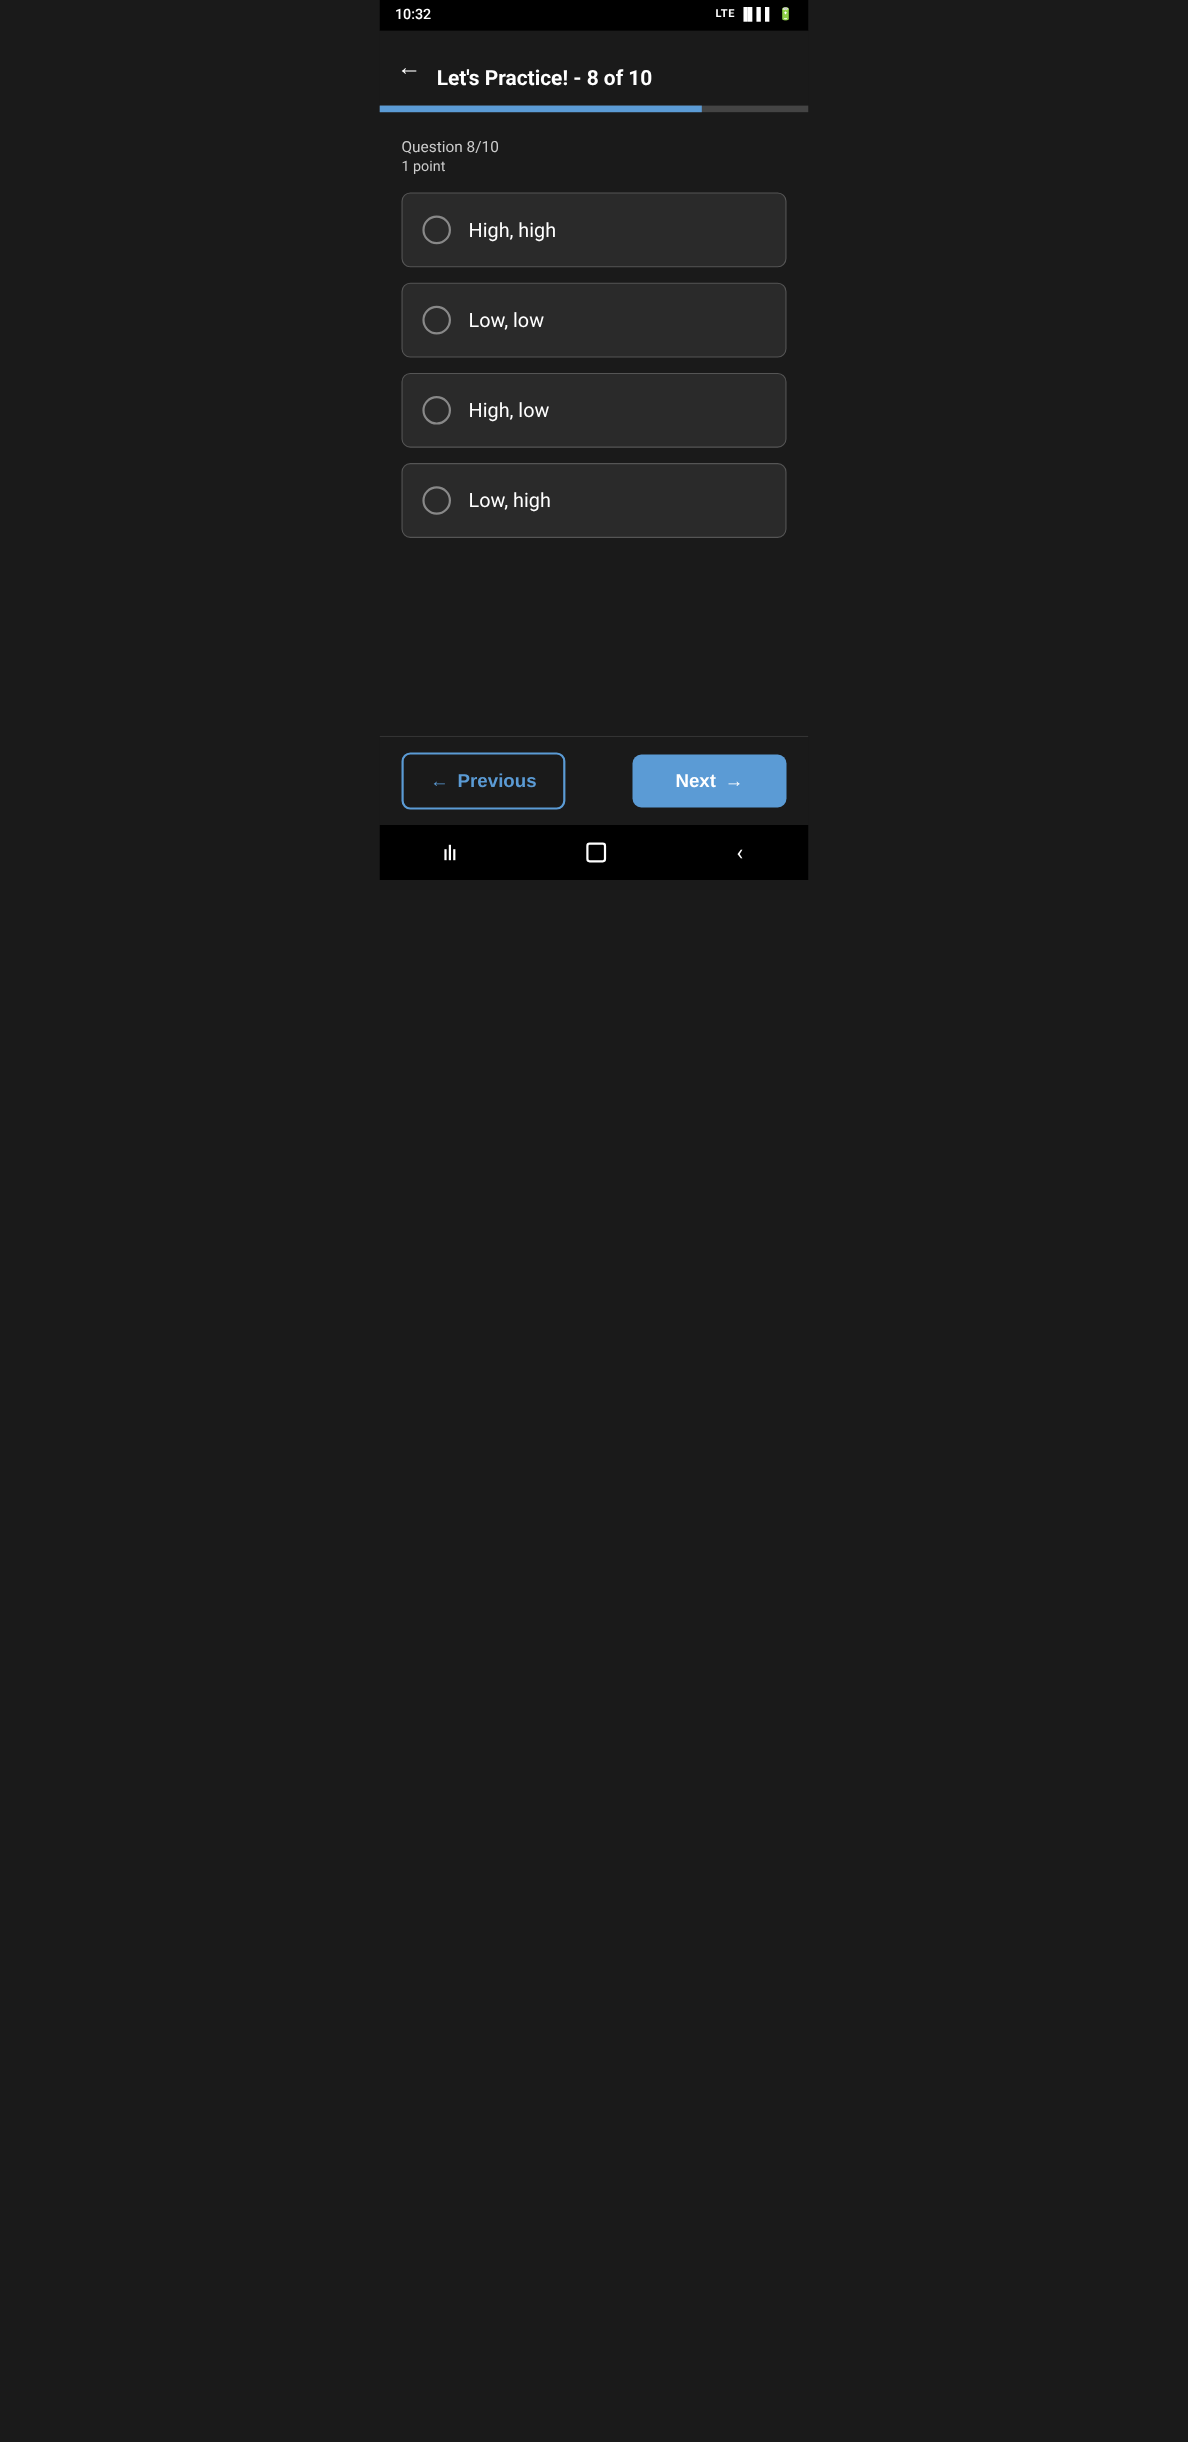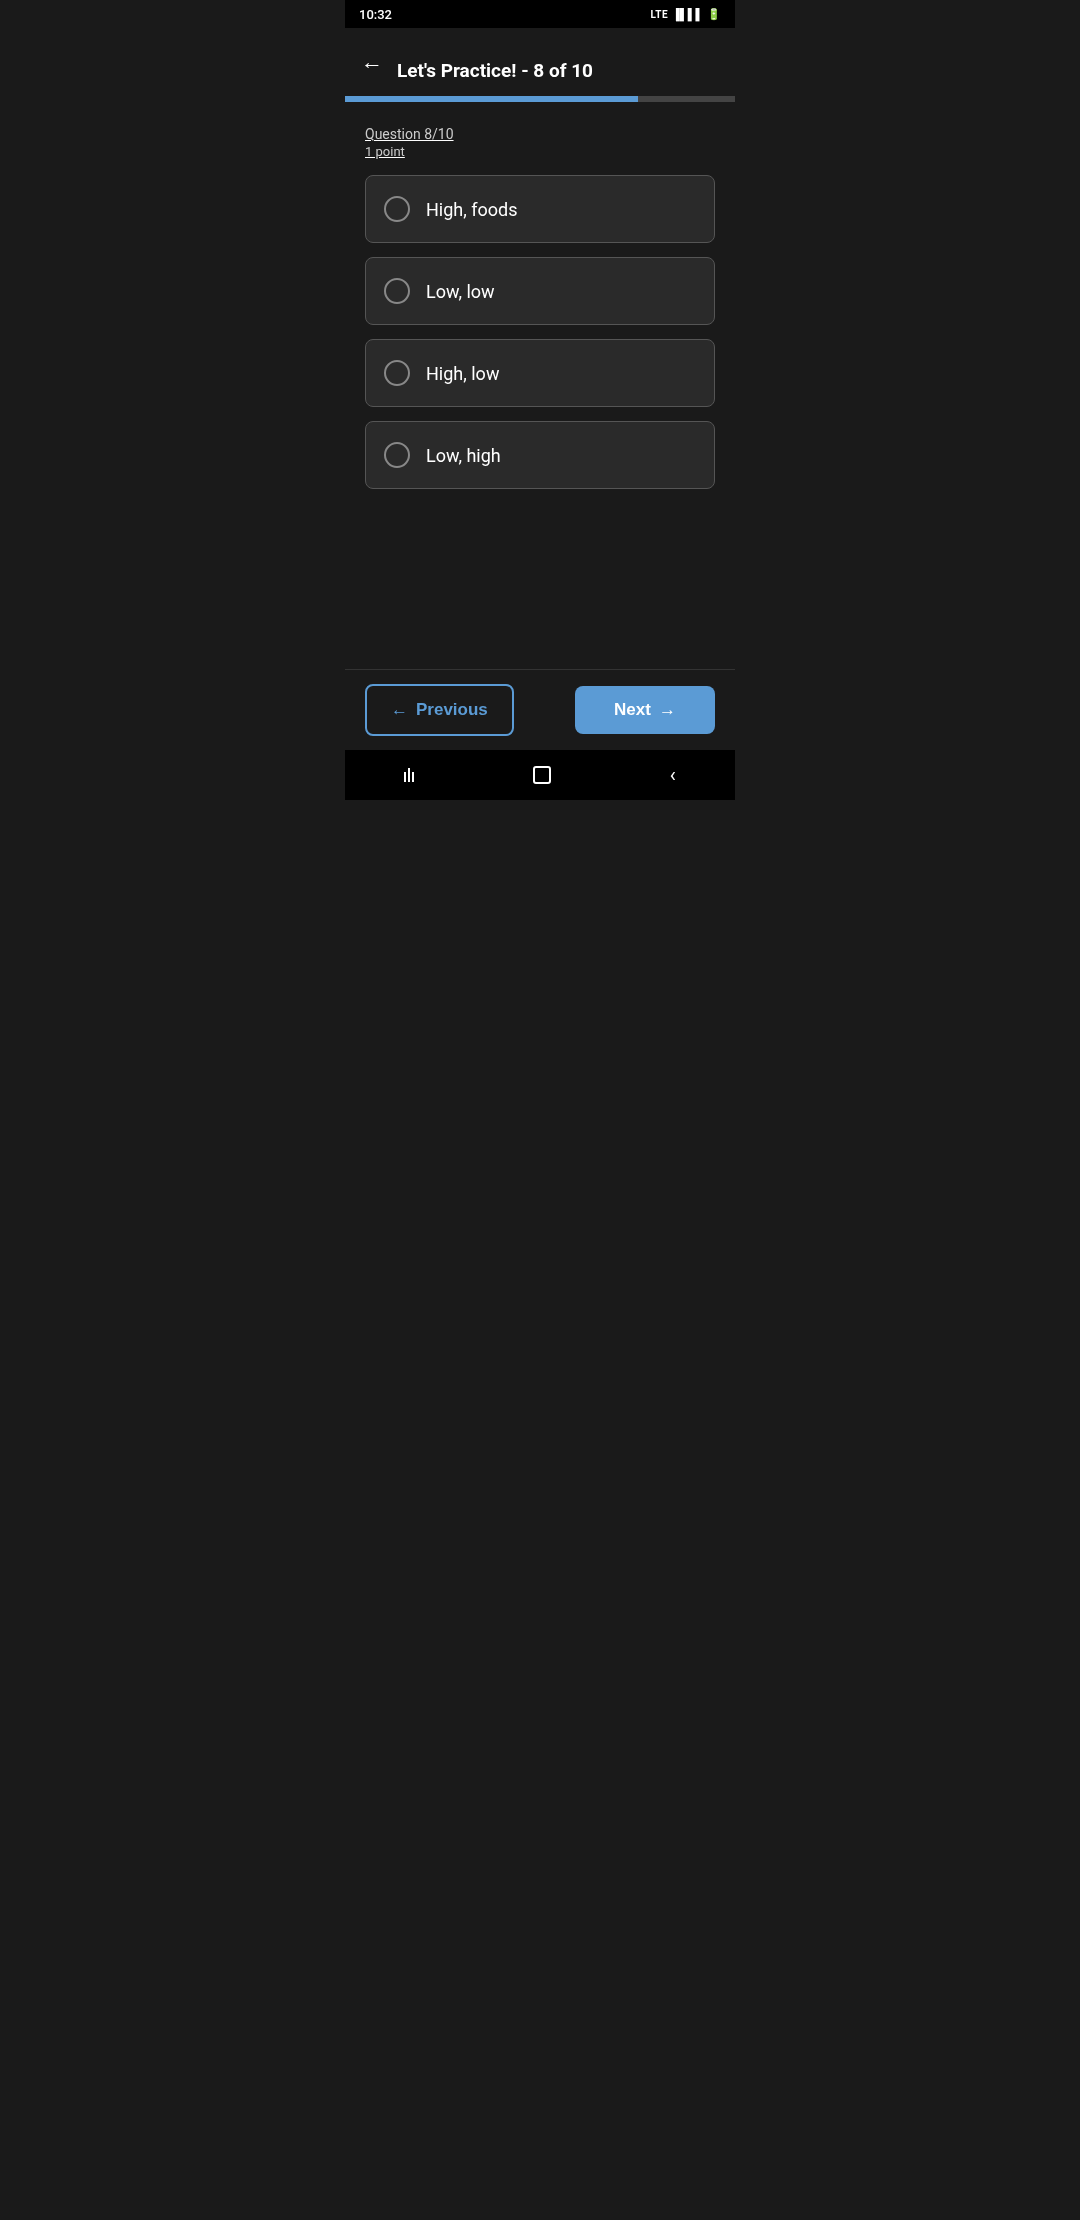--- a/index.html
+++ b/index.html
@@ -19,21 +19,21 @@
       display: flex;
       flex-direction: column;
       position: relative;
     }
 
     
     .status-bar {
       background-color: #000000;
       display: flex;
       justify-content: space-between;
-      align-items: center;
+      align-items: flex-start;
       padding: 6px 14px;
       height: 28px;
     }
 
     .status-time {
       font-size: 13px;
       font-weight: 500;
       color: #ffffff;
     }
 
@@ -90,21 +90,20 @@
     
     .main-content {
       flex: 1;
       padding: 24px 20px 20px 20px;
       display: flex;
       flex-direction: column;
     }
 
     .question-meta {
       margin-bottom: 6px;
-      text-decoration: underline;
     }
 
     .question-number {
       font-size: 14px;
       color: #cccccc;
       margin-bottom: 2px;
     }
 
     .question-points {
       font-size: 13px;
@@ -240,21 +239,21 @@
 <div class="main-content">
   <div class="question-meta">
     <div class="question-number">Question 8/10</div>
     <div class="question-points">1 point</div>
   </div>
 
   <div class="options-container">
 
     <div class="option-item">
       <div class="option-radio"></div>
-      <span class="option-label">High, foods</span>
+      <span class="option-label">High, high</span>
     </div>
 
     <div class="option-item">
       <div class="option-radio"></div>
       <span class="option-label">Low, low</span>
     </div>
 
     <div class="option-item">
       <div class="option-radio"></div>
       <span class="option-label">High, low</span>

